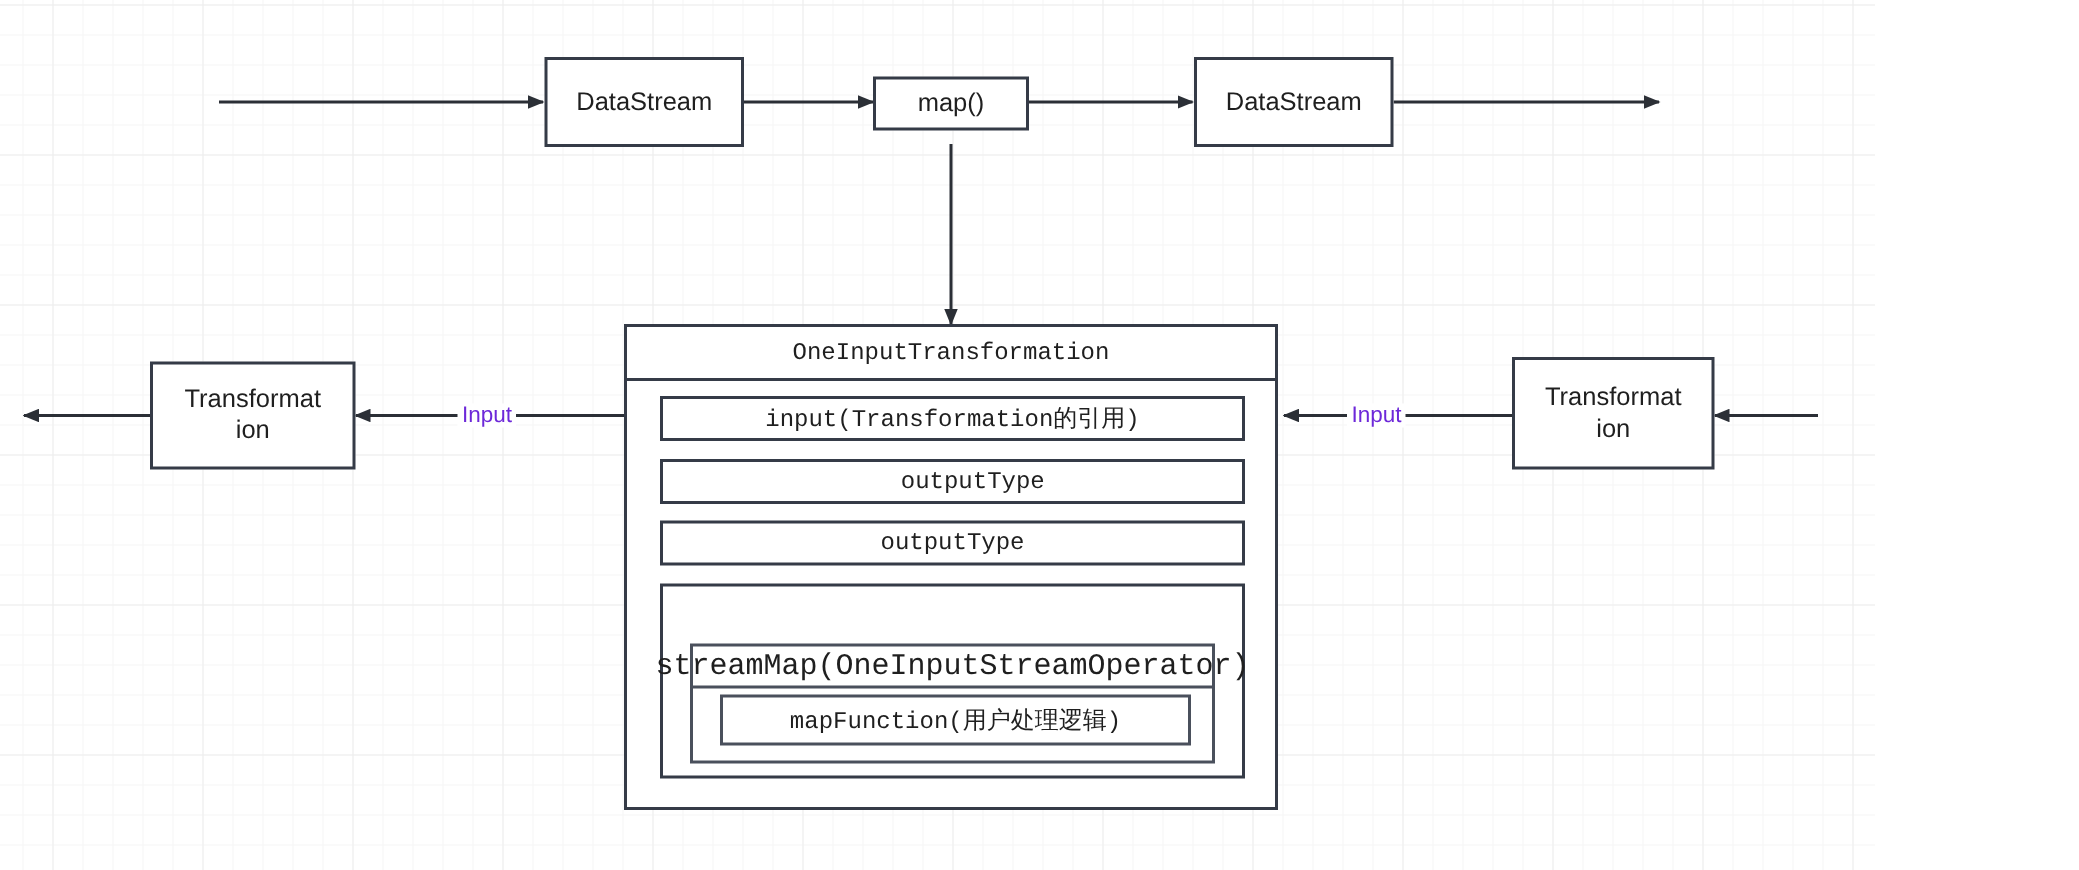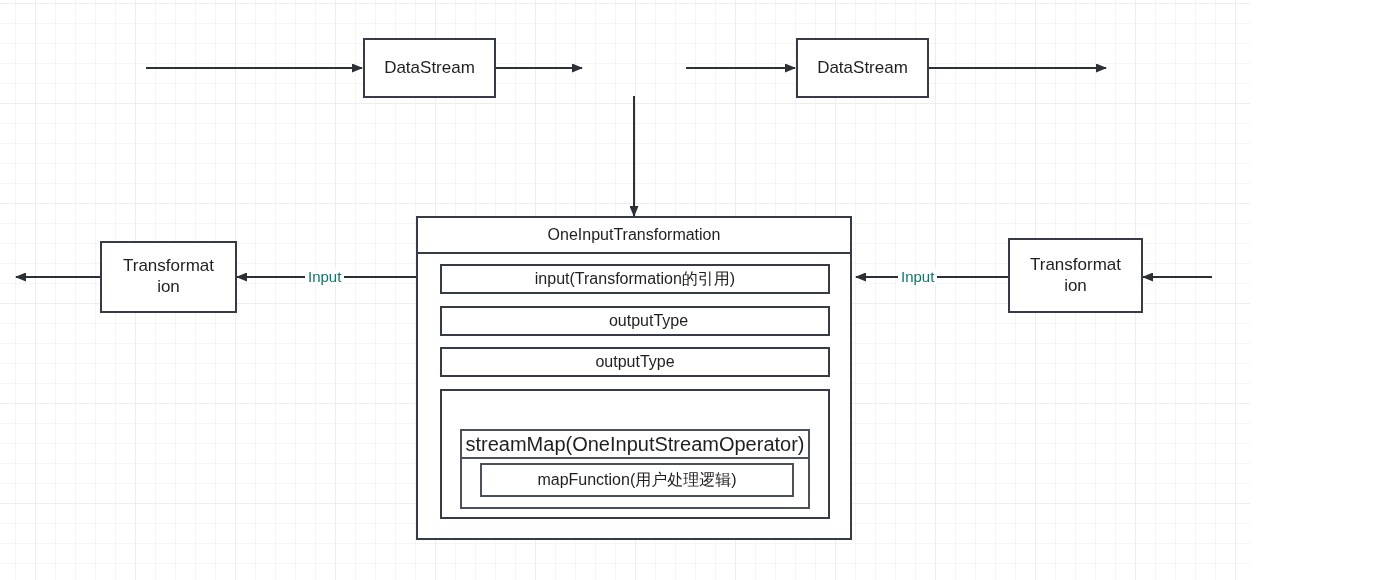--- a/index.html
+++ b/index.html
@@ -40,20 +40,21 @@
     white-space: pre-line;
   }
   .n-datastream { font-size: 17px; }
   .n-map { font-size: 17px; }
   .n-transformation { font-size: 17px; }
   .outer-box {
     position: absolute;
     box-sizing: border-box;
     background: #ffffff;
     border: 2px solid #353b47;
+    font-family: Liberation Mono, monospace;
   }
   .outer-header {
     position: absolute;
     left: 0; right: 0; top: 0;
     height: 34px;
     border-bottom: 2px solid #353b47;
     display: flex;
     align-items: center;
     justify-content: center;
     font-size: 16px;
@@ -112,21 +113,21 @@
     display: flex;
     align-items: center;
     justify-content: center;
     font-size: 16px;
     color: #1f1f1f;
   }
   .edge-label {
     position: absolute;
     background: #ffffff;
     font-size: 15px;
-    color: #0f766e;
+    color: #6d28d9;
     padding: 0 3px;
     line-height: 16px;
   }
   svg.edges {
     position: absolute;
     left: 0; top: 0;
     width: 1386px;
     height: 580px;
     overflow: visible;
     pointer-events: none;
@@ -155,20 +156,23 @@
     <line x1="100" y1="277" x2="16" y2="277" stroke="#2b2f36" stroke-width="2" marker-end="url(#arrow)"></line>
 
     <line x1="1008" y1="277" x2="856" y2="277" stroke="#2b2f36" stroke-width="2" marker-end="url(#arrow)"></line>
     <line x1="1212" y1="277" x2="1143" y2="277" stroke="#2b2f36" stroke-width="2" marker-end="url(#arrow)"></line>
   </svg>
 
   <div class="node n-datastream" style="left:363px; top:38px; width:133px; height:60px;">
     <span>DataStream</span>
   </div>
 
+  <div class="node n-map" style="left:582px; top:51px; width:104px; height:36px;">
+    <span>map()</span>
+  </div>
 
   <div class="node n-datastream" style="left:796px; top:38px; width:133px; height:60px;">
     <span>DataStream</span>
   </div>
 
   <div class="node n-transformation" style="left:100px; top:241px; width:137px; height:72px;">
     <span>Transformat
 ion</span>
   </div>
 

